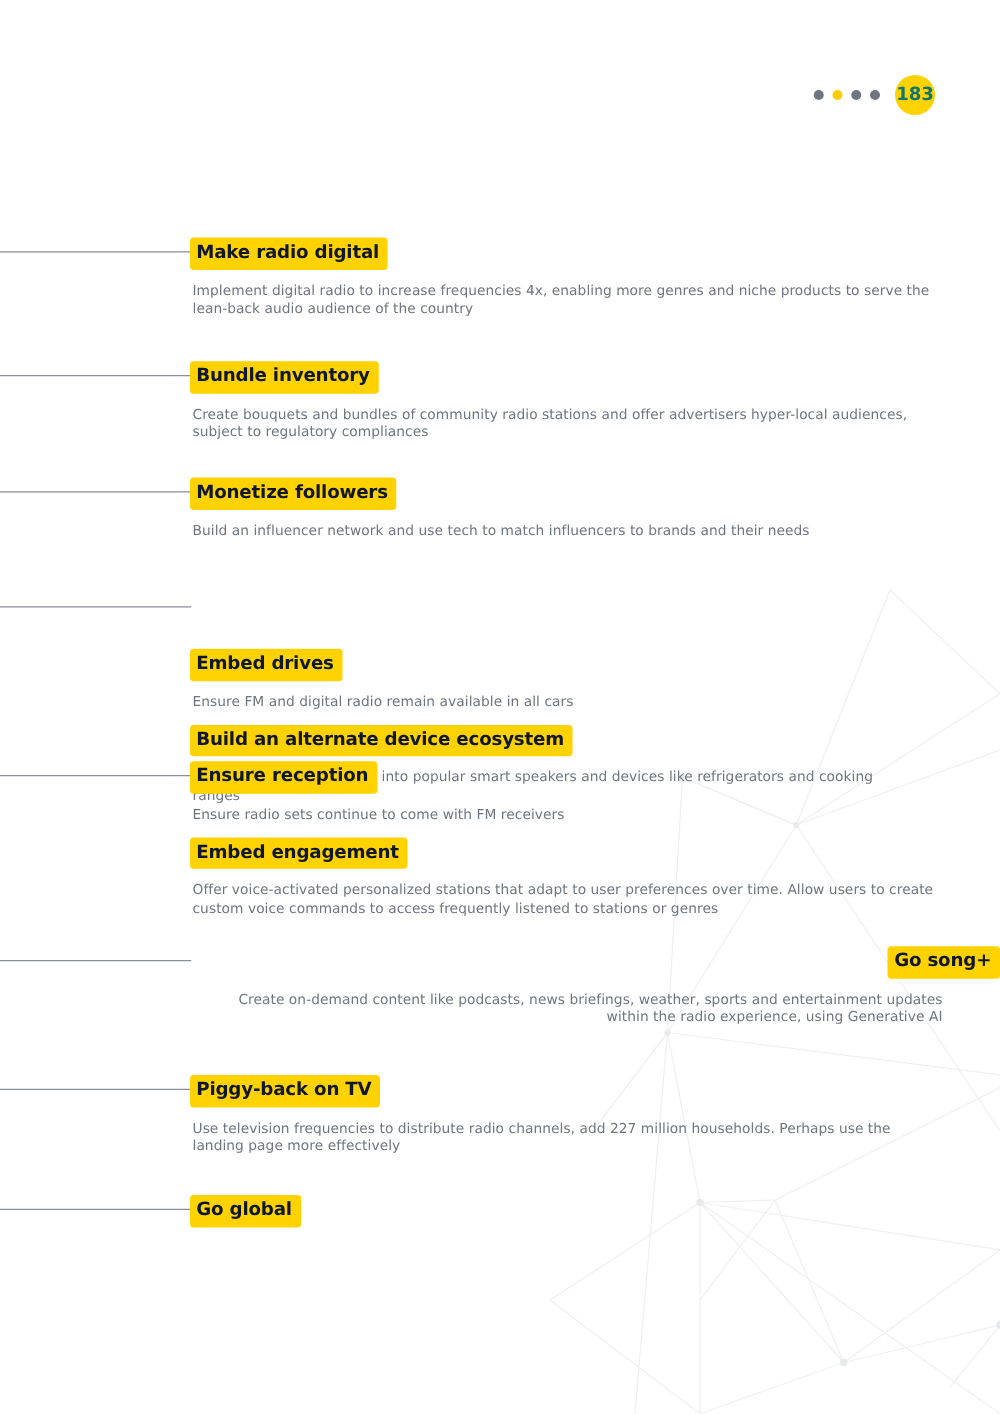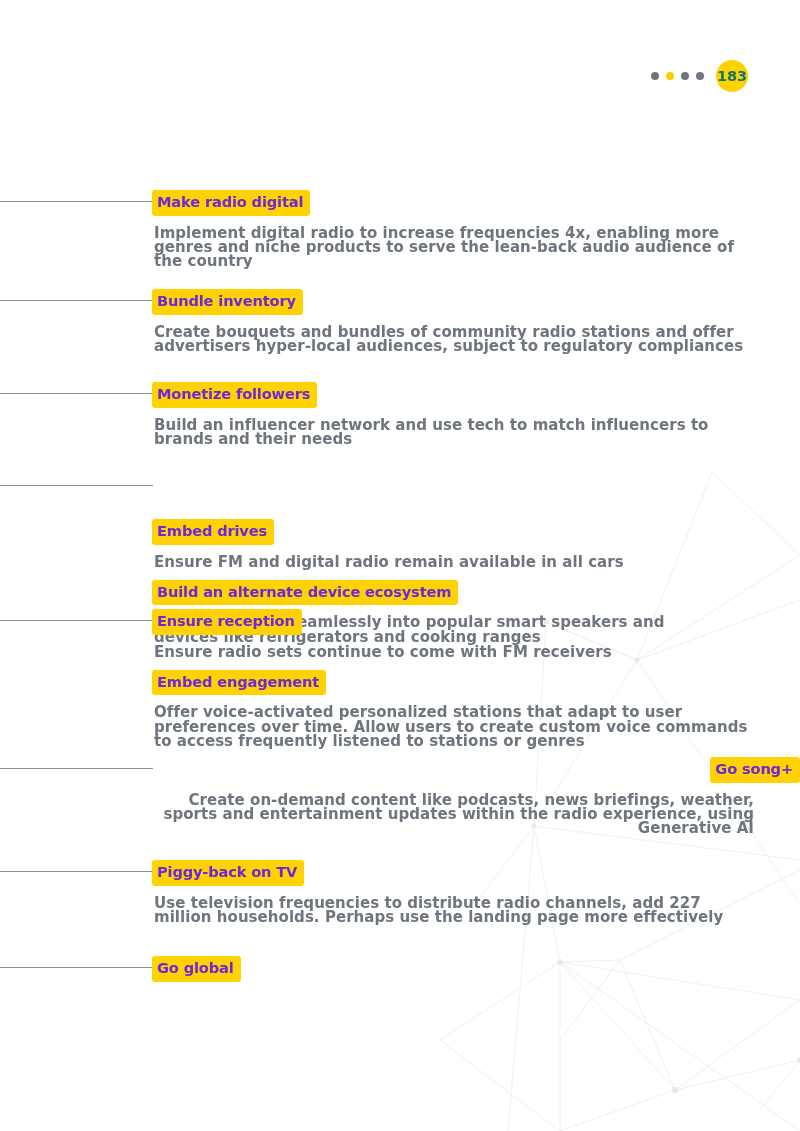--- a/index.html
+++ b/index.html
@@ -88,40 +88,39 @@
   .entry {
     position: relative;
   }
 
   .badge-row {
     padding-left: 152px;
   }
   .badge {
     display: inline-block;
     background: #ffd200;
-    color: #6d28d9;
+    color: #0f172a;
     font-size: 14.6px;
     font-weight: bold;
     line-height: 1;
     padding: 5px 7px 6px 5px;
     border-radius: 3px;
     letter-spacing: -0.15px;
     white-space: nowrap;
   }
 
   .body-text {
     padding-left: 154px;
     padding-right: 80px;
     color: #6e757f;
-    font-size: 15px;
+    font-size: 11px;
     line-height: 14.2px;
     letter-spacing: 0.05px;
     margin-top: 10px;
     max-width: 570px;
-    font-weight: bold;
   }
   .body-text.wide {
     padding-right: 10px;
     max-width: 600px;
   }
 </style>
 </head>
 <body>
 
 <svg id="bg-network" viewBox="0 0 800 1131" xmlns="http://www.w3.org/2000/svg">

